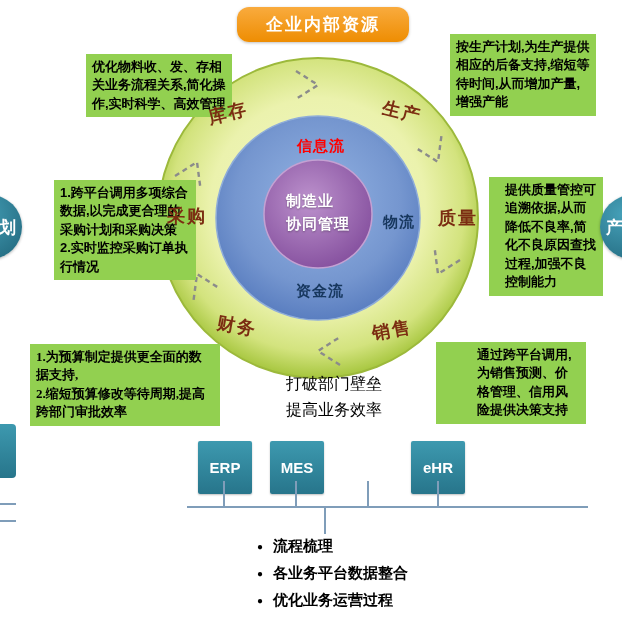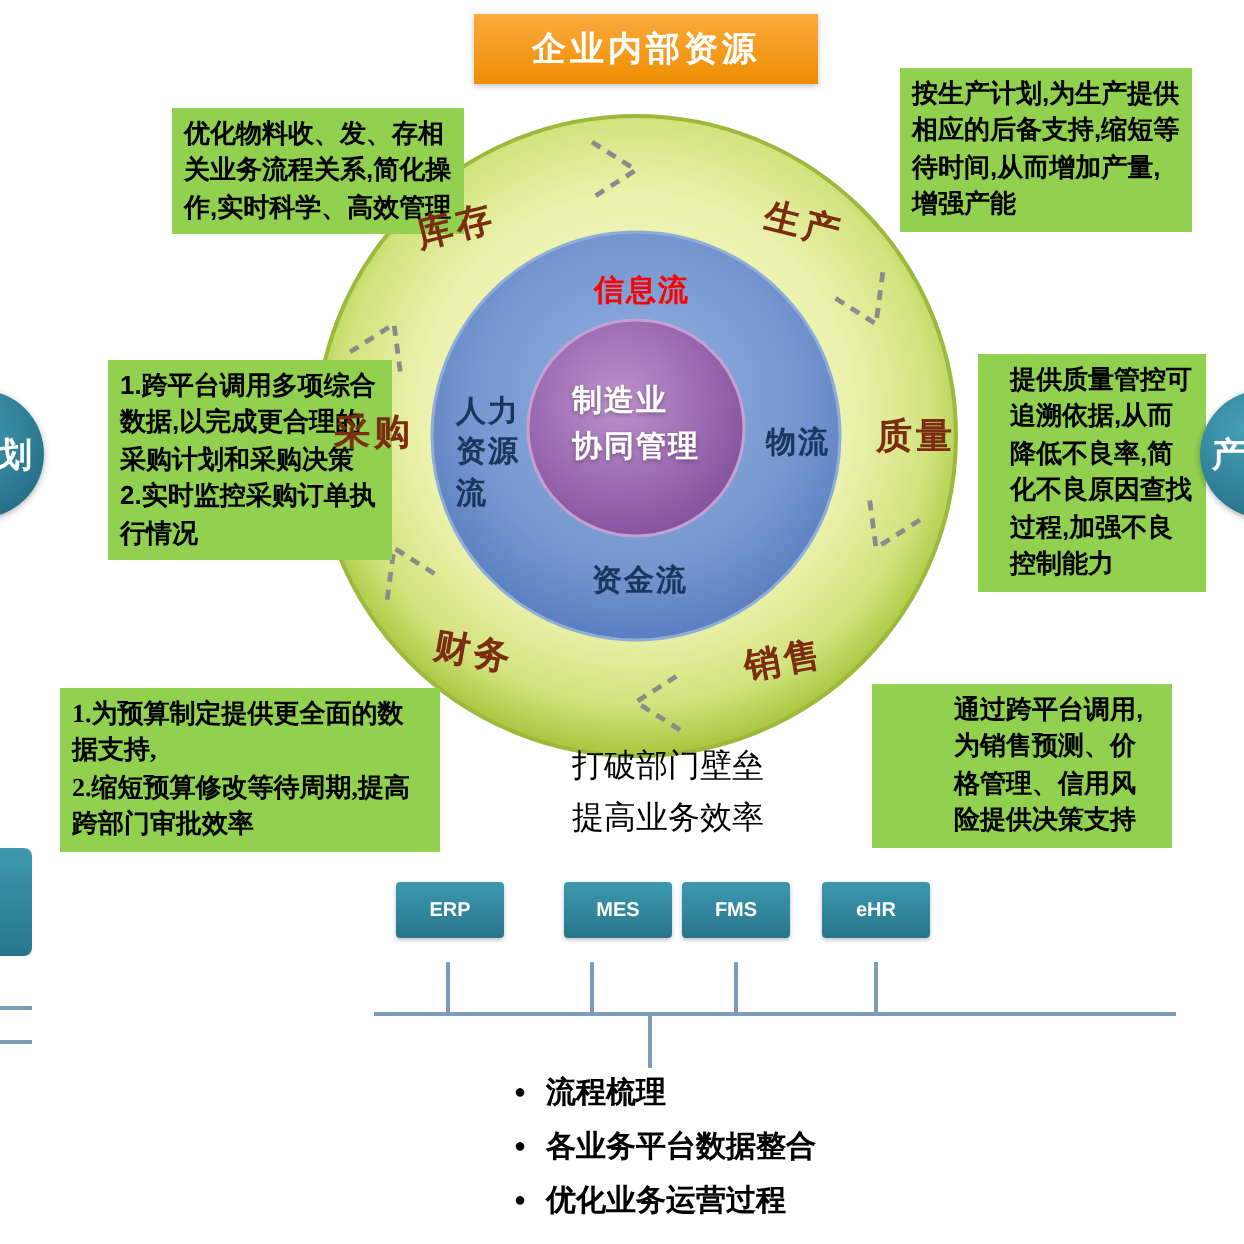--- a/index.html
+++ b/index.html
@@ -1,21 +1,21 @@
 <!DOCTYPE html>
 <html><head>
 <meta charset="utf-8">
 <style>
   * { margin:0; padding:0; box-sizing:border-box; }
   html,body { background:#ffffff; }
   body { font-family:"Liberation Sans","DejaVu Sans",sans-serif; }
   .canvas { position:relative; width:622px; height:622px; background:#ffffff; overflow:hidden; }
   .abs { position:absolute; }
 
-  .title-box { position:absolute; left:237px; top:7px; width:172px; height:35px; border-radius:0;
+  .title-box { position:absolute; left:237px; top:7px; width:172px; height:35px; border-radius:12px;
     background:linear-gradient(180deg,#f9ab3e,#ee8d02); color:#fff; font-size:17px; font-weight:bold;
     display:flex; align-items:center; justify-content:center; letter-spacing:2px;
     box-shadow:0 1px 3px rgba(0,0,0,.25);text-align:right; }
 
   .note { position:absolute; background:#92D050; color:#000; font-size:13px; font-weight:bold;
     line-height:1.42; padding:4px 6px; white-space:pre-line; }
   .n-materials   { left:42px;  top:54px;  width:146px;margin-left:44px; }
   .n-production  { left:450px; top:34px;  width:146px; }
   .n-procurement { left:26px;  top:180px; width:142px;margin-left:28px; }
   .n-quality     { left:489px; top:177px; width:114px;padding-left:16px; }
@@ -36,24 +36,24 @@
     display:flex; align-items:center; box-shadow:0 1px 3px rgba(0,0,0,.3); }
   .edge-circle.left  { left:-42px; top:195px; justify-content:flex-end; padding-right:6px; }
   .edge-circle.right { left:600px; top:195px; justify-content:flex-start; padding-left:6px; }
 
   .corner-rect { position:absolute; left:-18px; top:424px; width:34px; height:54px; border-radius:4px;
     background:linear-gradient(180deg,#3d99af,#27758b); }
 
   .slogan { position:absolute; left:250px; top:371px; width:168px; text-align:center; color:#000;
     font-size:16px; font-weight:normal; line-height:1.6; white-space:pre-line; }
 
-  .sys-box { position:absolute; top:441px; width:54px; height:28px; border-radius:2px; color:#fff;
-    font-size:10px; font-weight:bold; display:flex; align-items:center; justify-content:center;
+  .sys-box { position:absolute; top:441px; width:54px; height:53px; border-radius:2px; color:#fff;
+    font-size:15px; font-weight:bold; display:flex; align-items:center; justify-content:center;
     background:linear-gradient(180deg,#3d99af,#27758b); box-shadow:0 1px 2px rgba(0,0,0,.25); }
-  .sys-erp { left:198px; } .sys-mes { left:282px; } .sys-fms { left:341px; } .sys-ehr { left:411px; }
+  .sys-erp { left:198px; } .sys-mes { left:270px; } .sys-fms { left:341px; } .sys-ehr { left:411px; }
 
   .line { position:absolute; background:#7f9db9; }
 
   .bullet-row { position:absolute; left:257px; display:flex; align-items:center; gap:10px; color:#000;
     font-size:15px; font-weight:bold; white-space:nowrap; }
   .bullet-row .dot { font-size:10px; line-height:1; }
 </style>
 </head>
 <body>
 
@@ -102,43 +102,39 @@
   <div class="note n-sales">通过跨平台调用,为销售预测、价格管理、信用风险提供决策支持</div>
 
   <div class="outer-label" style="left:228px;top:113px;transform:translate(-50%,-50%) rotate(-14deg)">库存</div>
   <div class="outer-label" style="left:402px;top:112px;transform:translate(-50%,-50%) rotate(14deg)">生产</div>
   <div class="outer-label" style="left:187px;top:216px;transform:translate(-50%,-50%)">采购</div>
   <div class="outer-label" style="left:458px;top:218px;transform:translate(-50%,-50%)">质量</div>
   <div class="outer-label" style="left:237px;top:326px;transform:translate(-50%,-50%) rotate(10deg)">财务</div>
   <div class="outer-label" style="left:392px;top:330px;transform:translate(-50%,-50%) rotate(-10deg)">销售</div>
 
   <div class="inner-label red" style="left:321px;top:146px">信息流</div>
-  <div class="inner-label" style="left:244px;top:227px">人力
-资源
-流</div>
   <div class="inner-label" style="left:399px;top:222px">物流</div>
   <div class="inner-label" style="left:320px;top:291px">资金流</div>
 
   <div class="center-label">制造业
 协同管理</div>
 
   <div class="edge-circle left">
     <span>划</span>
   </div>
   <div class="edge-circle right">
     <span>产</span>
   </div>
   <div class="corner-rect"></div>
 
   <div class="slogan">打破部门壁垒
 提高业务效率</div>
 
   <div class="sys-box sys-erp">ERP</div>
   <div class="sys-box sys-mes">MES</div>
-  <div class="sys-box sys-fms">FMS</div>
   <div class="sys-box sys-ehr">eHR</div>
 
   <div class="line" style="left:223px;top:481px;width:2px;height:26px"></div>
   <div class="line" style="left:295px;top:481px;width:2px;height:26px"></div>
   <div class="line" style="left:367px;top:481px;width:2px;height:26px"></div>
   <div class="line" style="left:437px;top:481px;width:2px;height:26px"></div>
   <div class="line" style="left:187px;top:506px;width:401px;height:2px"></div>
   <div class="line" style="left:324px;top:506px;width:2px;height:28px"></div>
   <div class="line" style="left:0;top:503px;width:16px;height:2px"></div>
   <div class="line" style="left:0;top:520px;width:16px;height:2px"></div>

